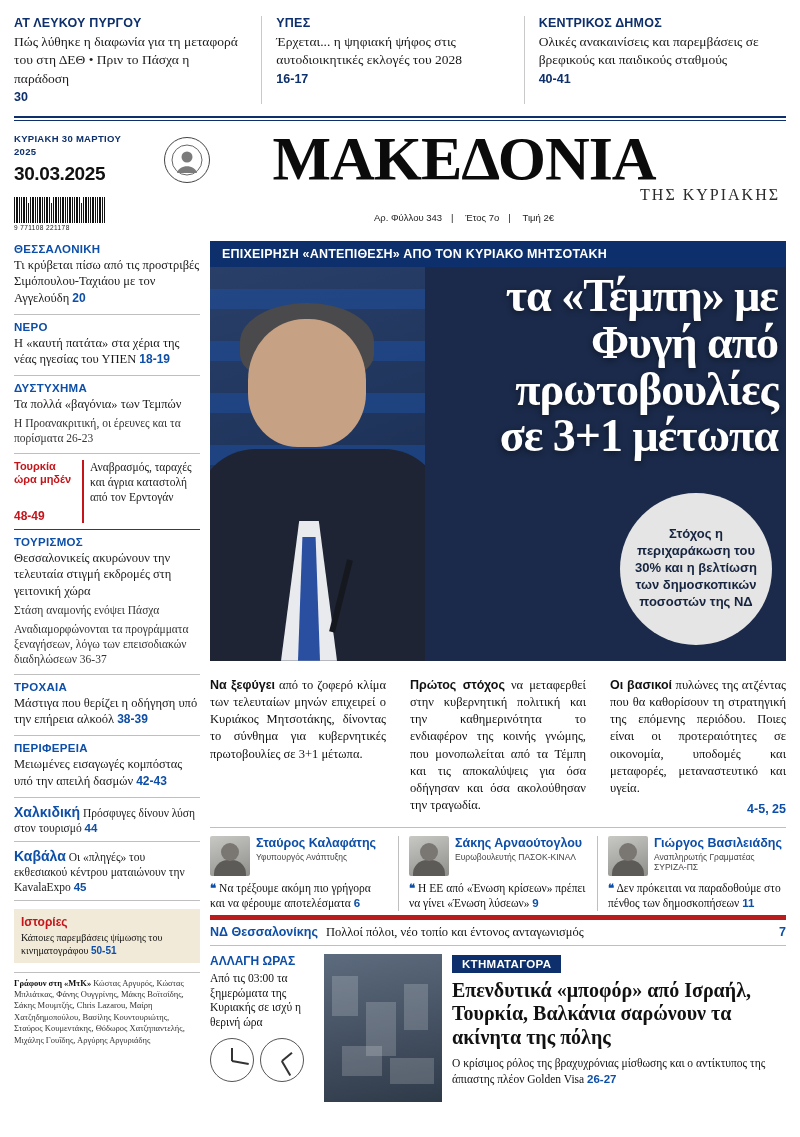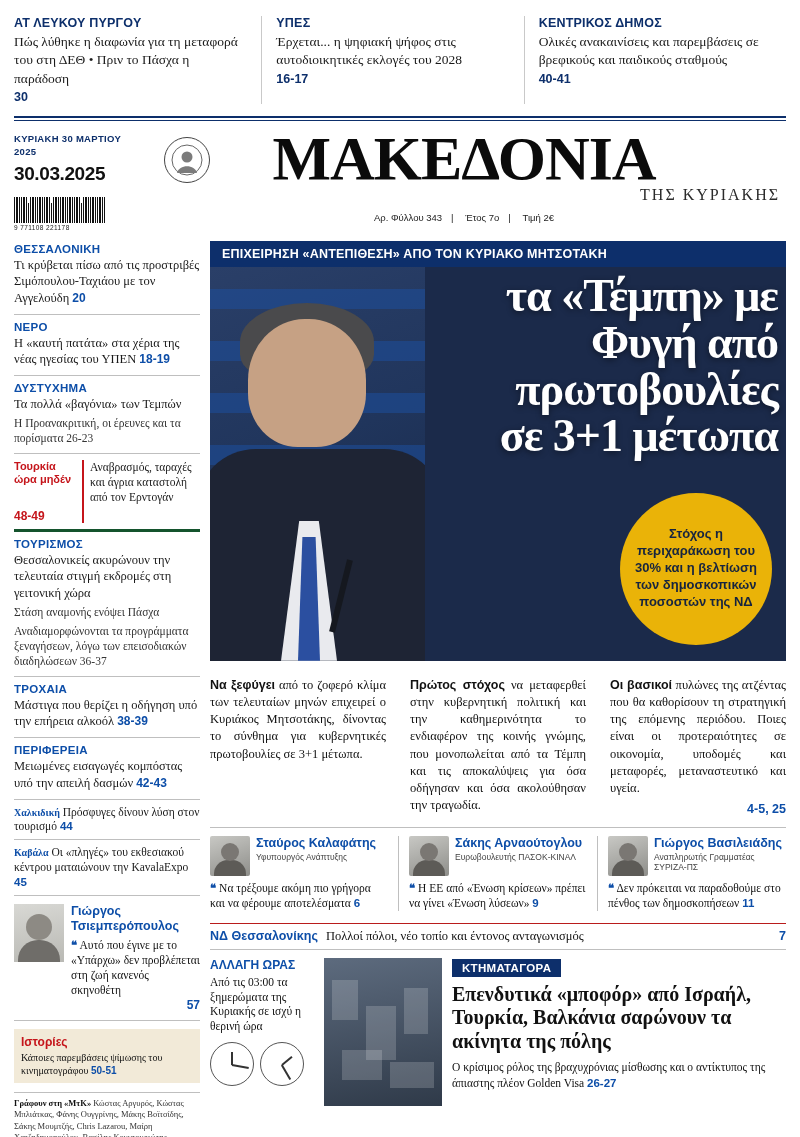--- a/index.html
+++ b/index.html
@@ -89,36 +89,36 @@
     font-weight: bold; font-size: 11.5px; color: #0d4ea8; letter-spacing: .3px;
     margin-bottom: 2px;
   }
   .idx-text { font-size: 12.5px; line-height: 1.32; color: #1a1a1a; }
   .idx-text .pg {
     font-family: "Liberation Sans", sans-serif; font-weight: bold;
     color: #0d4ea8; font-size: 12px;
   }
   .idx-text2 { font-size: 11.5px; line-height: 1.3; color: #333; margin-top: 4px; }
 
-  .turkey-box { display: flex; gap: 6px; padding: 6px 0 6px; border-bottom: 3px solid #14532d; }
+  .turkey-box { display: flex; gap: 6px; padding: 6px 0 6px; border-bottom: 1px solid #14532d; }
   .turkey-left { width: 62px; }
   .turkey-tag {
     font-family: "Liberation Sans", sans-serif; font-weight: bold;
     font-size: 11px; color: #c5151b; line-height: 1.2;
   }
   .turkey-pg {
     font-family: "Liberation Sans", sans-serif; font-weight: bold;
     font-size: 12px; color: #c5151b; margin-top: 22px;
   }
   .turkey-right { flex: 1; border-left: 2px solid #c5151b; padding-left: 6px;
     font-size: 11.5px; line-height: 1.3; color: #1a1a1a; }
 
   .mini { font-size: 11.5px; line-height: 1.3; color: #1a1a1a;
     padding: 5px 0; border-bottom: 1px solid #bfbfbf; }
-  .mini b { font-family: Liberation Serif, serif; color: #0d4ea8; font-size: 10px; }
+  .mini b { font-family: Liberation Sans, sans-serif; color: #0d4ea8; font-size: 14px; }
   .mini .pg { font-family: "Liberation Sans", sans-serif; font-weight: bold; color: #0d4ea8; }
 
   
   .quote-block { display: flex; gap: 7px; padding: 8px 0; border-bottom: 1px solid #bfbfbf; }
   .portrait {
     width: 50px; height: 58px; background: linear-gradient(170deg,#d8d8d4,#b9b9b4);
     position: relative; overflow: hidden; flex: none;
   }
   .portrait::after {
     content: ""; position: absolute; left: 12px; top: 10px; width: 26px; height: 26px;
@@ -188,21 +188,21 @@
   }
   .hero-headline {
     position: absolute; left: 220px; top: 32px; right: 8px;
     color: #fff; text-align: right;
     font-family: "Liberation Serif", serif; font-weight: bold;
     font-size: 46px; line-height: 1.02; letter-spacing: -1px;
     text-shadow: 0 2px 6px rgba(0,0,0,.45);
   }
   .hero-badge {
     position: absolute; right: 14px; bottom: 16px; width: 152px; height: 152px;
-    border-radius: 50%; background: #eab308; color: #16243f;
+    border-radius: 50%; background: #e5e5e5; color: #16243f;
     display: flex; align-items: center; justify-content: center; text-align: center;
     font-family: "Liberation Sans", sans-serif; font-weight: bold;
     font-size: 13px; line-height: 1.3; padding: 14px;
   }
 
   
   .tri { display: flex; gap: 24px; margin-top: 16px; }
   .tri .c { flex: 1; font-size: 12.5px; line-height: 1.38; text-align: justify; }
   .tri .c b { font-family: "Liberation Sans", sans-serif; font-weight: bold; }
   .tri .pg { font-family: "Liberation Sans", sans-serif; font-weight: bold; color: #0d4ea8;
@@ -219,21 +219,21 @@
     border-radius:50%; background:#7a7773; }
   .pd-photo::before { content:""; position:absolute; left:4px; bottom:0; width:32px; height:16px;
     border-radius:14px 14px 0 0; background:#5d5b57; }
   .pd-name { font-family: "Liberation Sans", sans-serif; font-weight: bold;
     font-size: 12.5px; color: #0d4ea8; line-height: 1.15; }
   .pd-role { font-family: "Liberation Sans", sans-serif; font-size: 8.5px; color: #444; margin-top: 2px; }
   .pd-quote { font-size: 11.5px; line-height: 1.3; margin-top: 5px; }
   .pd-pg { font-family: "Liberation Sans", sans-serif; font-weight: bold; font-size: 11.5px;
     color: #0d4ea8; text-align: right; }
 
-  .nd-bar { margin-top: 12px; border-top: 1px solid #b91c1c; border-bottom: 1px solid #bfbfbf;
+  .nd-bar { margin-top: 4px; border-top: 5px solid #b91c1c; border-bottom: 1px solid #bfbfbf;
     padding: 5px 0; display: flex; align-items: center; gap: 8px; font-size: 12.5px; }
   .nd-bar b { font-family: "Liberation Sans", sans-serif; color: #0d4ea8; }
   .nd-bar .pg { margin-left: auto; font-family: "Liberation Sans", sans-serif;
     font-weight: bold; color: #0d4ea8; }
 
   
   .bottom { display: flex; gap: 10px; margin-top: 8px; }
   .bl-time { width: 104px; }
   .bl-kicker { font-family: "Liberation Sans", sans-serif; font-weight: bold;
     font-size: 12px; color: #0d4ea8; }
@@ -412,31 +412,20 @@
         <span>Πρόσφυγες δίνουν λύση στον τουρισμό</span>
         <span class="pg">44</span>
       </div>
 
       <div class="mini">
         <b>Καβάλα</b>
         <span>Οι «πληγές» του εκθεσιακού κέντρου ματαιώνουν την KavalaExpo</span>
         <span class="pg">45</span>
       </div>
 
-      <div class="quote-block">
-        <div class="portrait"></div>
-        <div style="flex:1">
-          <div class="quote-name">Γιώργος Τσιεμπερόπουλος</div>
-          <div class="quote-text">
-            <span class="qm">❝</span>
-            <span>Αυτό που έγινε με το «Υπάρχω» δεν προβλέπεται στη ζωή κανενός σκηνοθέτη</span>
-          </div>
-          <div class="quote-pg">57</div>
-        </div>
-      </div>
 
       <div class="stories">
         <div class="stories-kicker">Ιστορίες</div>
         <div class="stories-text">
           <span>Κάποιες παρεμβάσεις ψίμωσης του κινηματογράφου</span>
           <span class="pg">50-51</span>
         </div>
       </div>
 
       <div class="credits">

